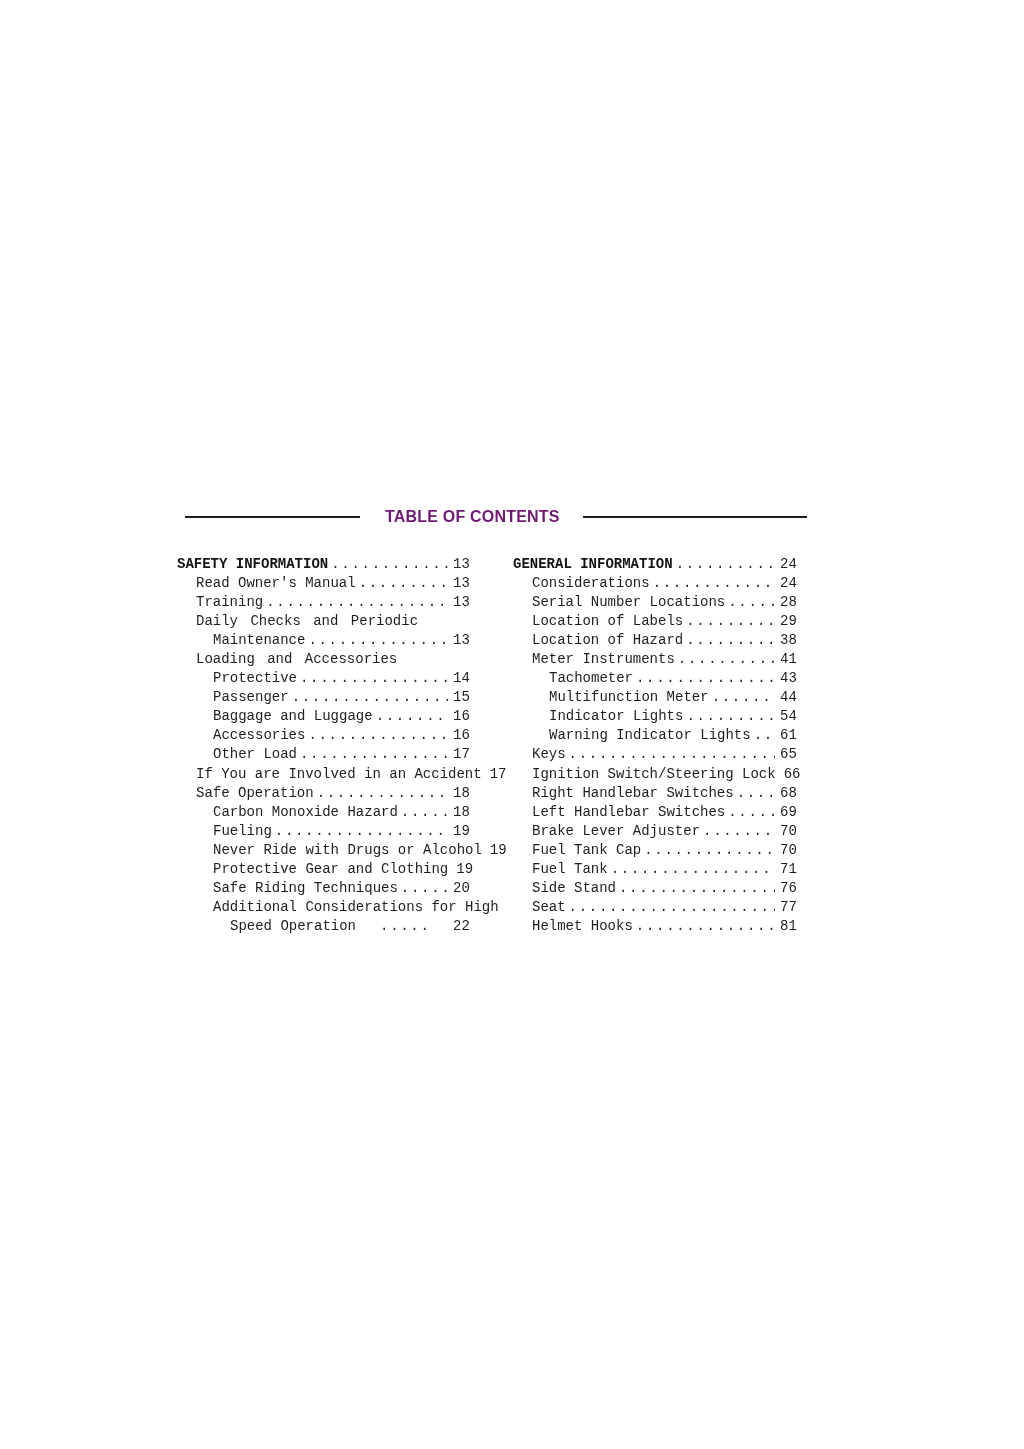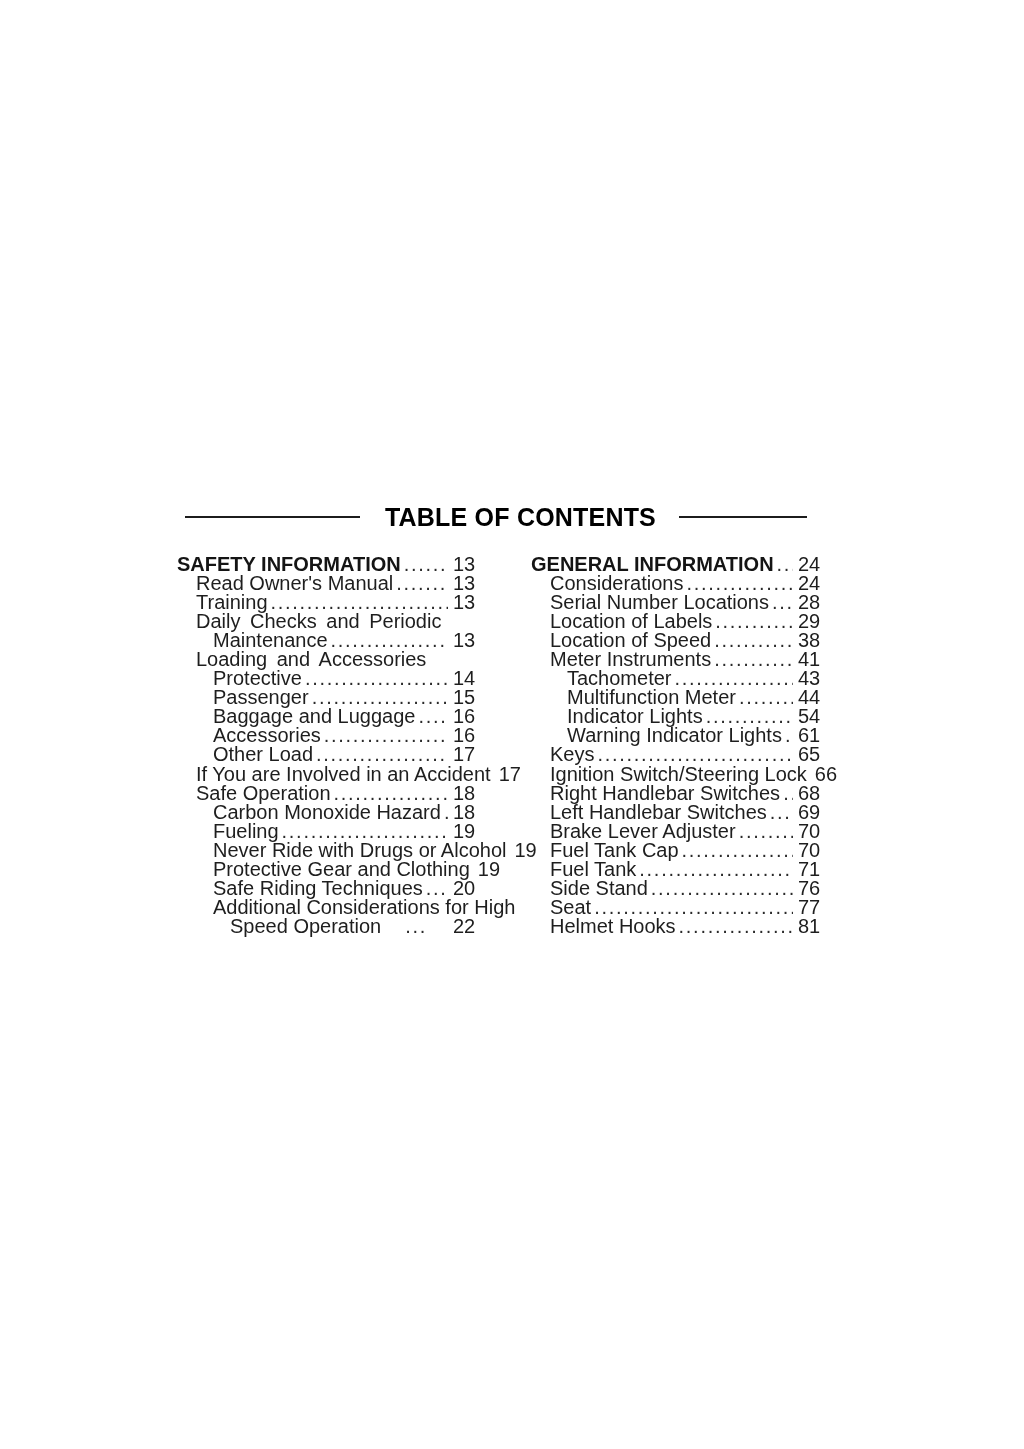--- a/index.html
+++ b/index.html
@@ -25,36 +25,37 @@
     display: flex;
     align-items: center;
   }
   .rule {
     height: 2px;
     background: #1c1c1c;
   }
   .rule-left  { width: 175px; margin-right: 25px; }
   .rule-right { flex: 1; margin-left: 23px; }
   .title-text {
-    font-size: 25px;
+    font-size: 16px;
     font-weight: bold;
     letter-spacing: 0.2px;
     white-space: nowrap;
-    color: #000000;
+    color: #701a75;
   }
 
   
   .toc-col {
     position: absolute;
     top: 555px;
-    font-size: 20px;
+    font-size: 14px;
     line-height: 19.05px;
+    font-family: Liberation Mono, monospace;
   }
   .toc-col-left  { left: 177px; width: 302px; }
-  .toc-col-right { left: 531px; width: 293px; }
+  .toc-col-right { left: 513px; width: 293px; }
 
   .row { display: flex; align-items: baseline; height: 19.05px; }
   .row.bold .lbl { font-weight: bold; color: #141414; }
   .row.wide .lbl { word-spacing: 4px; }
 
   .lvl0 { padding-left: 0; }
   .lvl1 { padding-left: 19px; }
   .lvl2 { padding-left: 36px; }
   .lvl3 { padding-left: 53px; gap: 21px; }
 
@@ -203,21 +204,21 @@
         <span class="lbl">Serial Number Locations</span>
         <span class="dots"></span>
         <span class="pg">28</span>
       </div>
       <div class="row lvl1">
         <span class="lbl">Location of Labels</span>
         <span class="dots"></span>
         <span class="pg">29</span>
       </div>
       <div class="row lvl1">
-        <span class="lbl">Location of Speed</span>
+        <span class="lbl">Location of Hazard</span>
         <span class="dots"></span>
         <span class="pg">38</span>
       </div>
       <div class="row lvl1">
         <span class="lbl">Meter Instruments</span>
         <span class="dots"></span>
         <span class="pg">41</span>
       </div>
       <div class="row lvl2">
         <span class="lbl">Tachometer</span>

